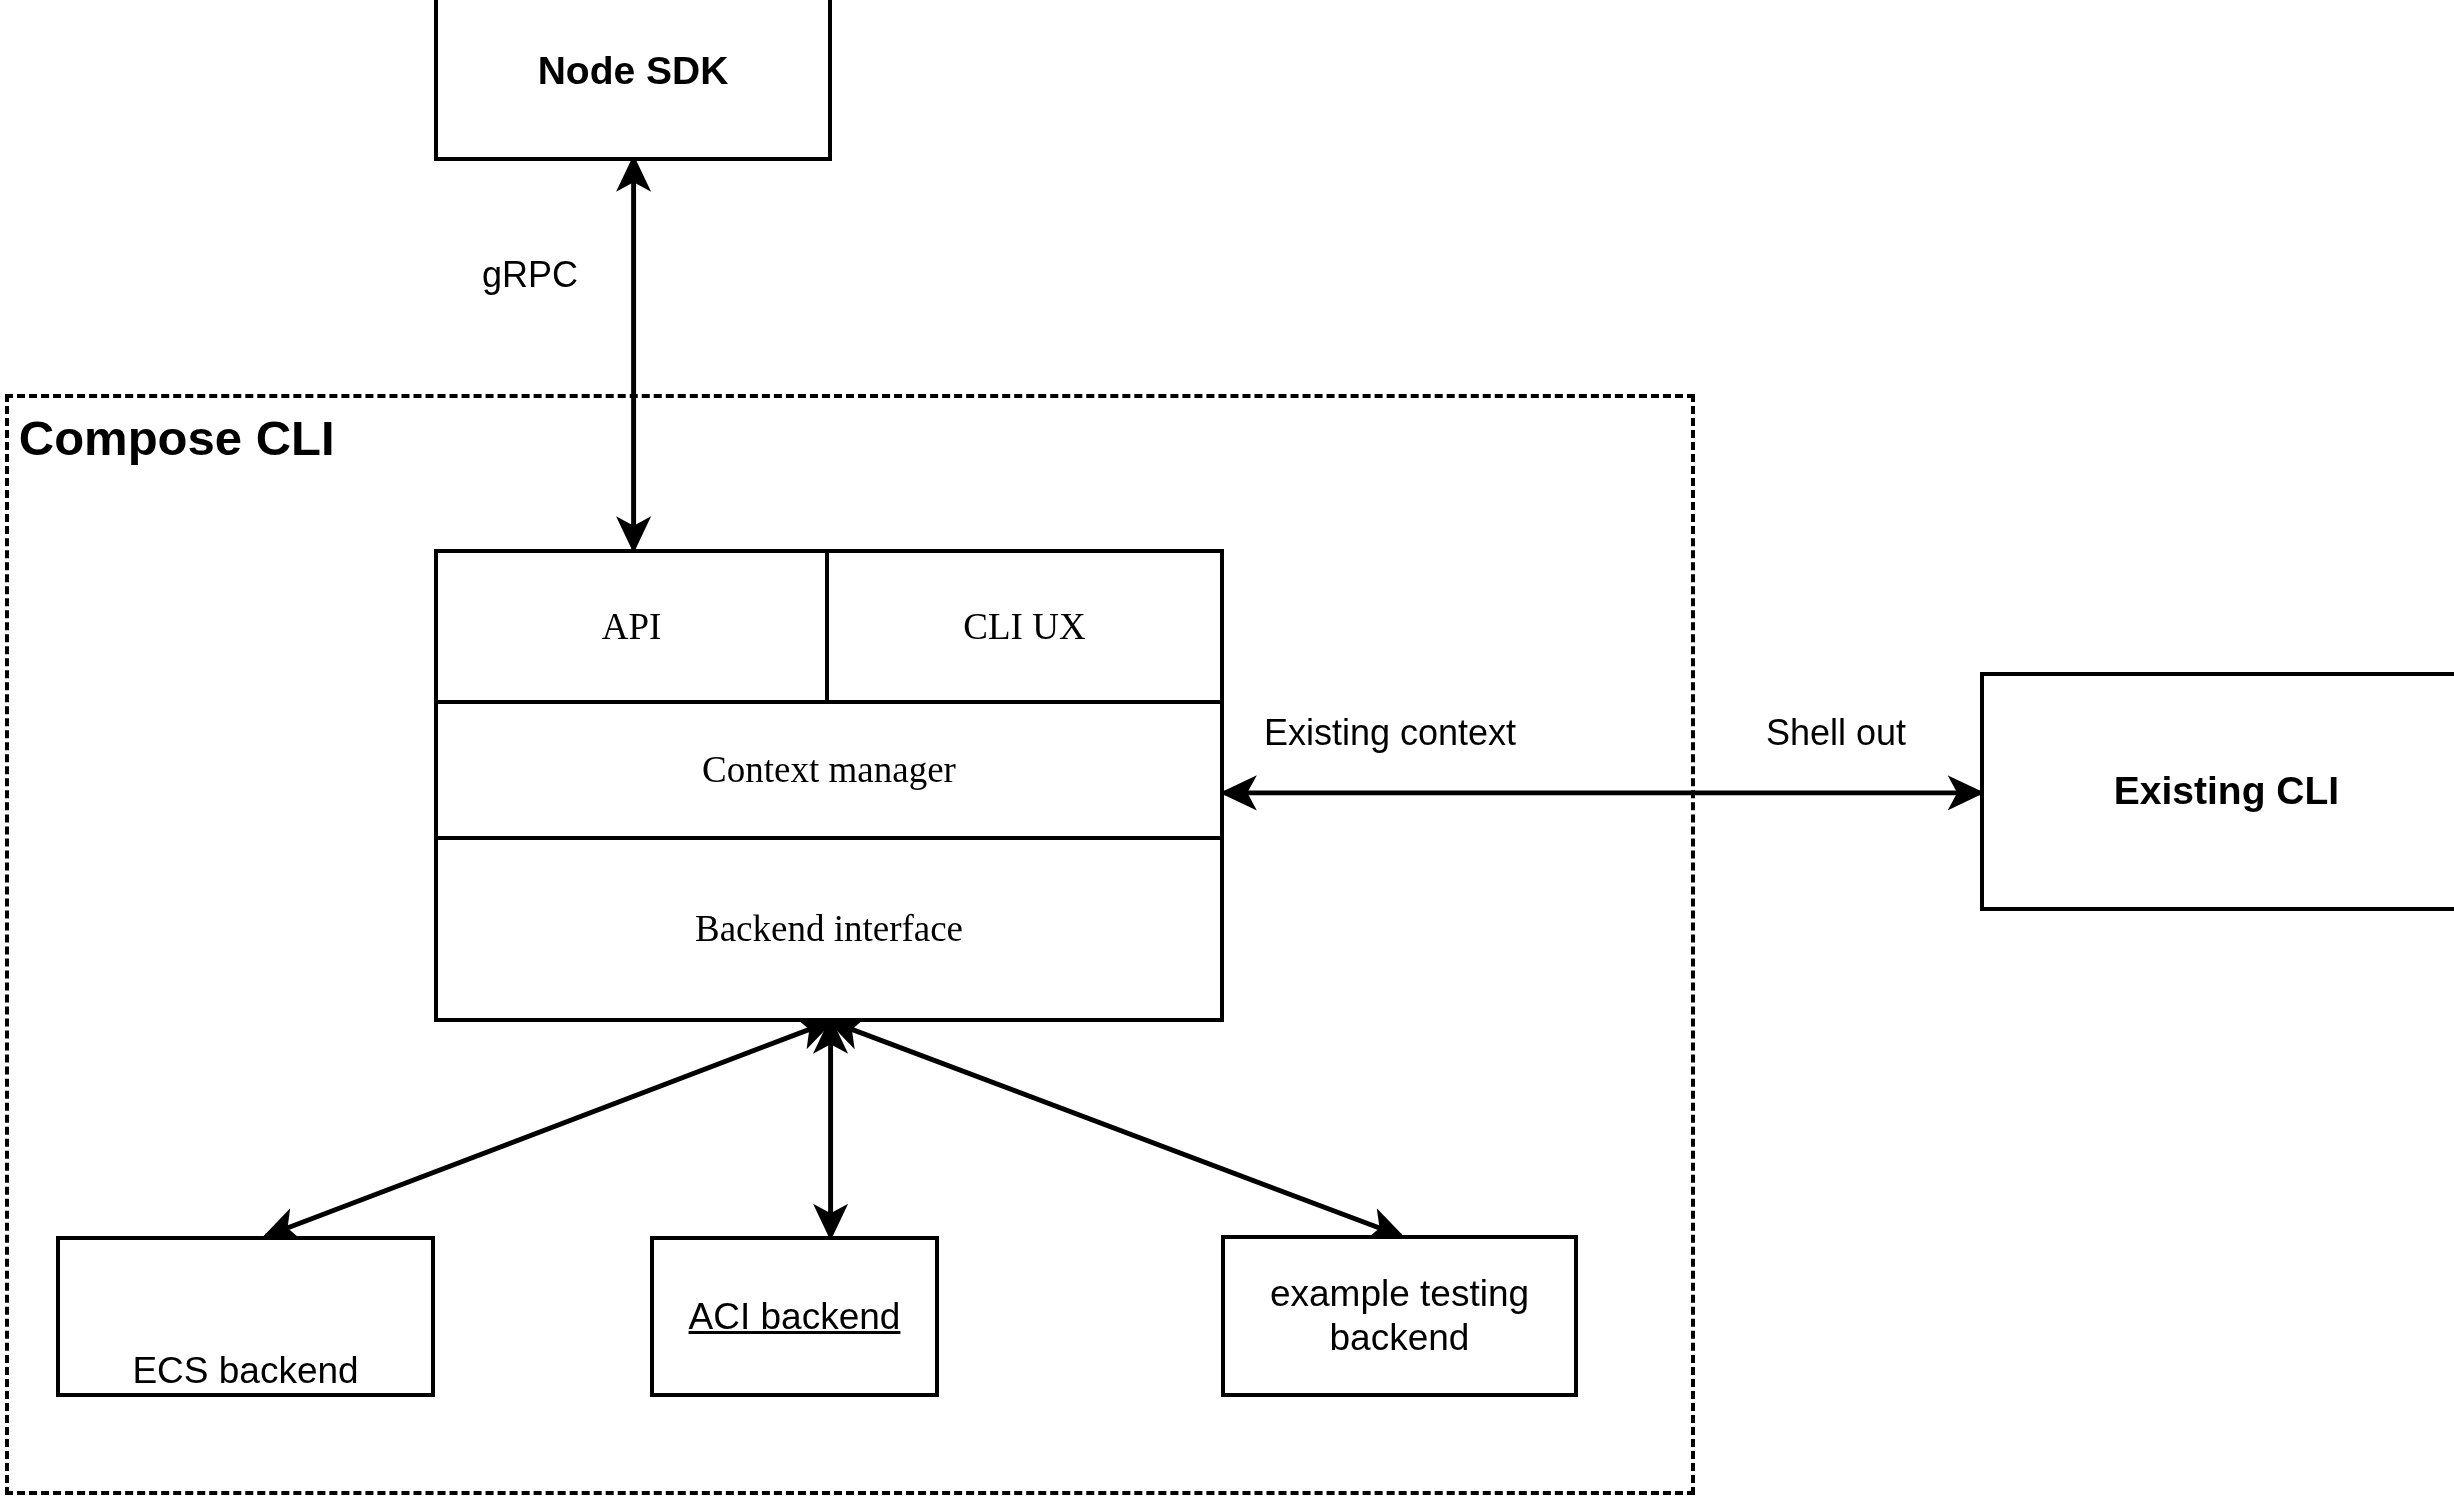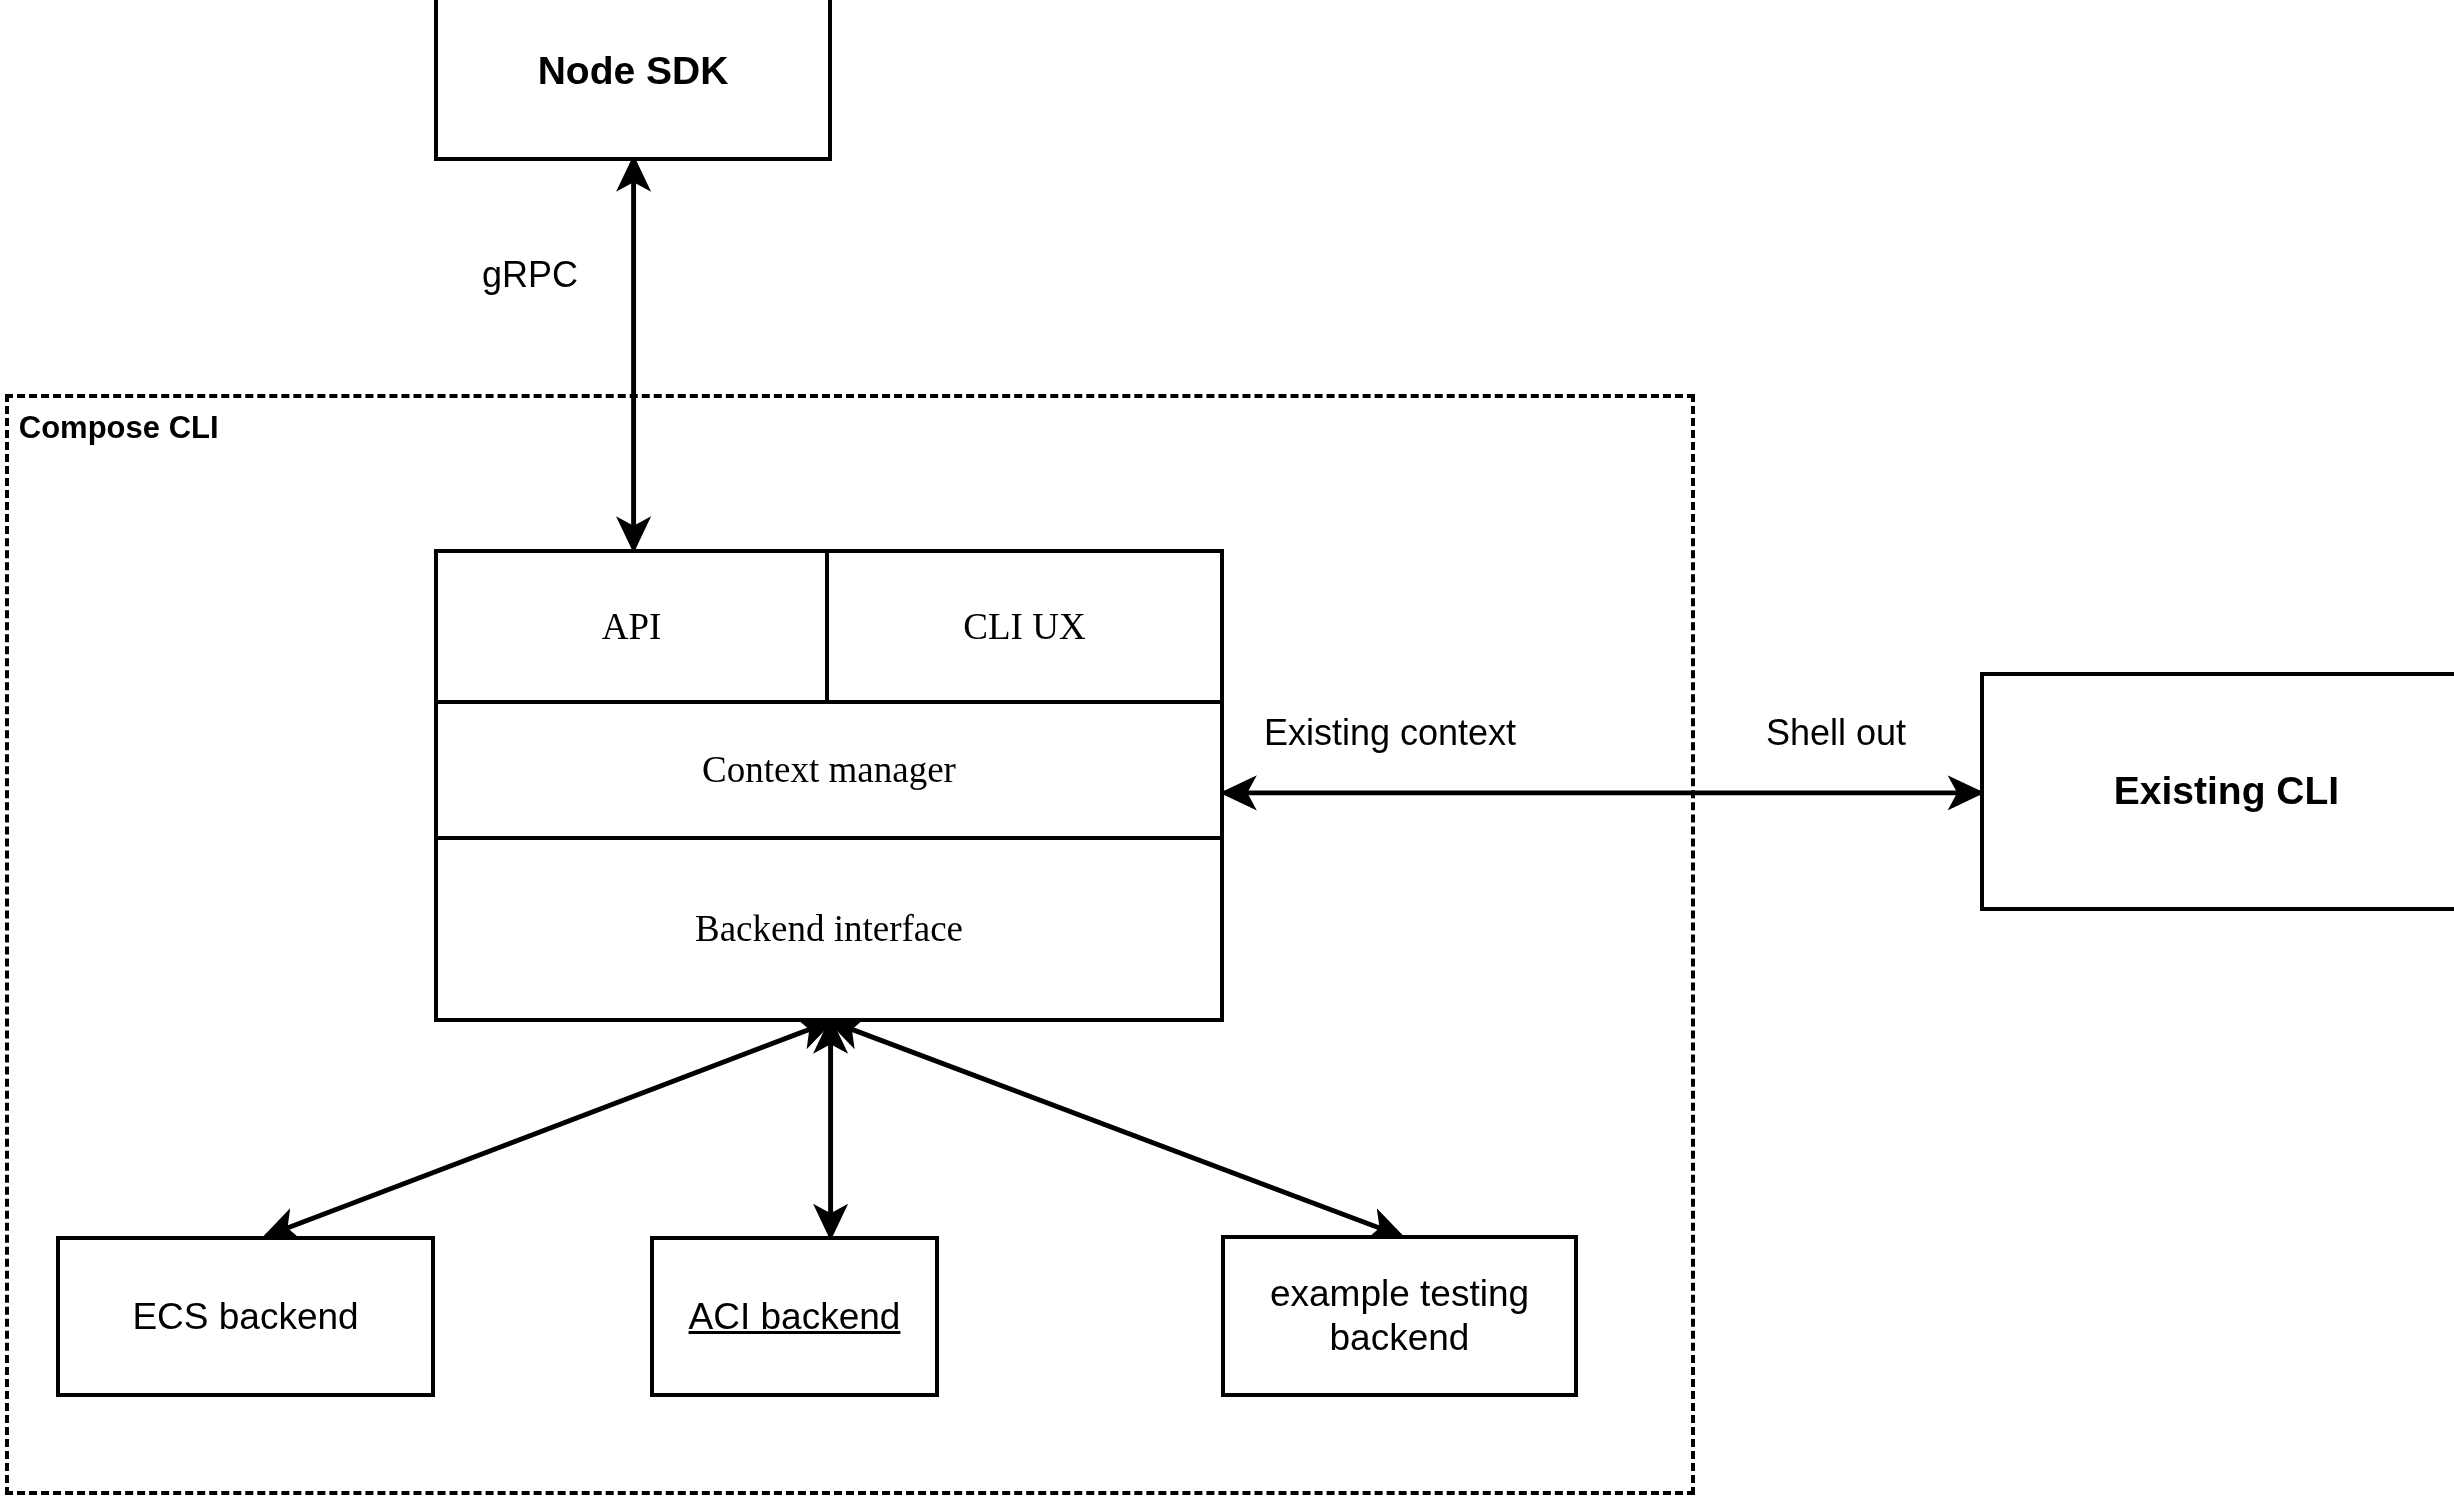--- a/index.html
+++ b/index.html
@@ -53,21 +53,21 @@
     top: 394px;
     width: 1690px;
     height: 1101px;
     border: 4.9px dashed #000000;
     background: transparent;
   }
   #compose-group-title {
     position: absolute;
     left: 9.9px;
     top: 11.8px;
-    font-size: 31px;
+    font-size: 49px;
     font-weight: bold;
     color: #000000;
     white-space: nowrap;
   }
 
   
   #node-sdk-box {
     left: 434px;
     top: -19.7px;
     width: 398px;
@@ -143,20 +143,21 @@
     font-size: 39px;
   }
 
   
   #ecs-backend-box {
     left: 56px;
     top: 1236px;
     width: 379px;
     height: 161px;
     font-size: 37px;
+    align-items: flex-end;
   }
   #aci-backend-box {
     left: 650px;
     top: 1236px;
     width: 289px;
     height: 161px;
     font-size: 37px;
     text-decoration: underline;
   }
   #example-testing-backend-box {

